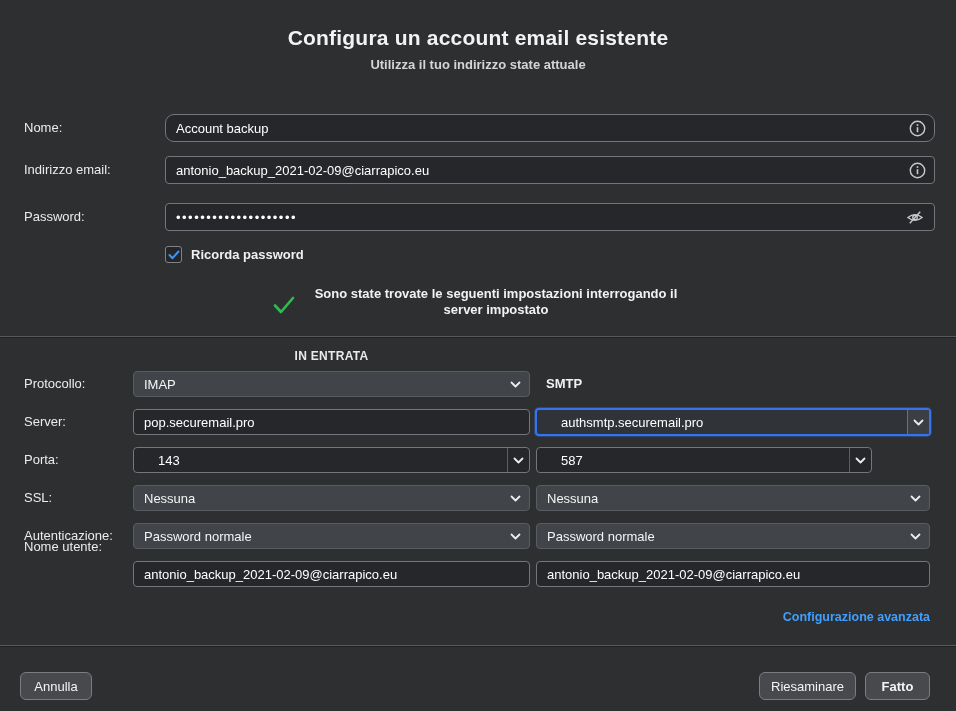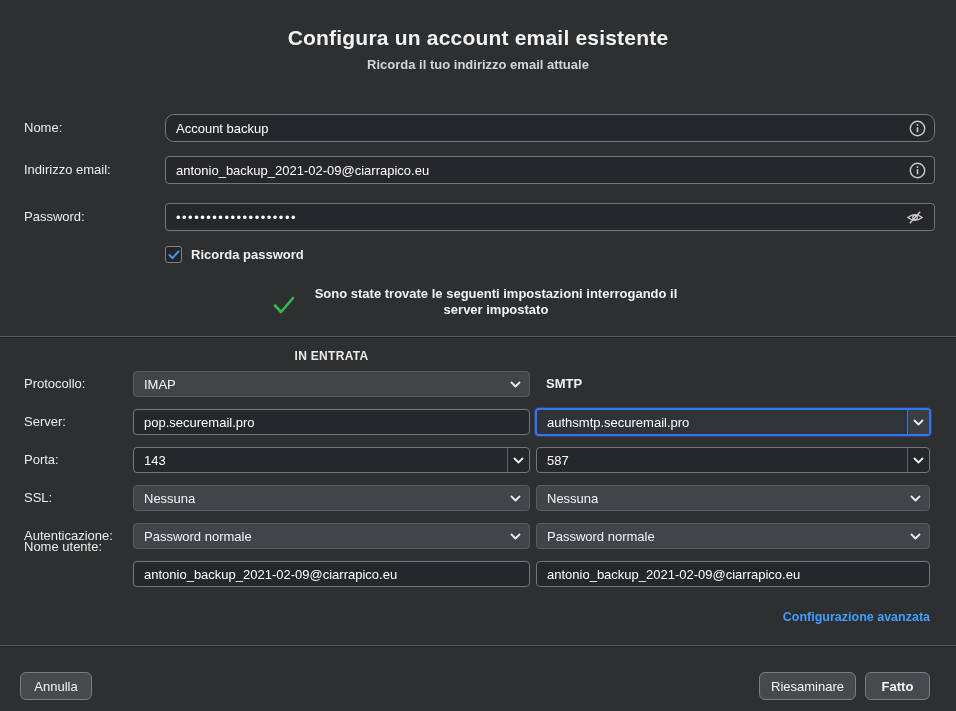--- a/index.html
+++ b/index.html
@@ -111,21 +111,21 @@
   .combo {
     position: absolute; height: 26px;
     background: #26272a;
     border: 1px solid #73767b;
     border-radius: 4px;
     display: flex; align-items: stretch;
     font-size: 13px; color: #ffffff;
   }
   .combo .combo-text {
     flex: 1 1 auto; display: flex; align-items: center;
-    padding: 0 8px 0 10px; white-space: nowrap; overflow: hidden;
+    padding: 0 8px 0 24px; white-space: nowrap; overflow: hidden;
   }
   .combo .combo-btn {
     flex: 0 0 22px;
     border-left: 1px solid #5b5e63;
     display: flex; align-items: center; justify-content: center;
   }
   .combo.focused {
     border: 2px solid #3574f0;
     box-shadow: 0 0 0 1px rgba(53,116,240,.35);
     background: #303338;
@@ -159,21 +159,21 @@
     cursor: pointer;
   }
   .btn.bold { font-weight: 700; }
 </style>
 </head>
 <body>
 
 <div class="dialog">
 
   <div class="title">Configura un account email esistente</div>
-  <div class="subtitle">Ricorda il tuo indirizzo email attuale</div>
+  <div class="subtitle">Utilizza il tuo indirizzo state attuale</div>
 
   <div class="row-label" style="top:114px;">Nome:</div>
   <input class="text-input" style="top: 114px; left: 165px; width: 770px; border-radius: 9px;" value="Account backup">
   <span class="field-icon" style="top:119px; left:908px;">
     <svg width="17" height="17" viewBox="0 0 17 17">
         <circle cx="8.5" cy="8.5" r="7.2" fill="none" stroke="#c9c9c9" stroke-width="1.4"></circle>
         <rect x="7.7" y="7.2" width="1.6" height="5" fill="#c9c9c9"></rect>
         <rect x="7.7" y="4.2" width="1.6" height="1.7" fill="#c9c9c9"></rect>
       </svg>
   </span>
@@ -244,21 +244,21 @@
 
   <div class="row-label" style="top:447px; line-height:26px;">Porta:</div>
   <div class="combo" style="top:447px; left:133px; width:397px;gap:23px;">
     <span class="combo-text">143</span>
     <span class="combo-btn">
         <svg width="11" height="7" viewBox="0 0 11 7">
           <path d="M1.5 1.5 L5.5 5.5 L9.5 1.5" fill="none" stroke="#ededed" stroke-width="1.8" stroke-linecap="round" stroke-linejoin="round"></path>
         </svg>
       </span>
   </div>
-  <div class="combo" style="top:447px; left:536px; width:394px;">
+  <div class="combo" style="top:447px; left:536px; width:336px;">
     <span class="combo-text">587</span>
     <span class="combo-btn">
         <svg width="11" height="7" viewBox="0 0 11 7">
           <path d="M1.5 1.5 L5.5 5.5 L9.5 1.5" fill="none" stroke="#ededed" stroke-width="1.8" stroke-linecap="round" stroke-linejoin="round"></path>
         </svg>
       </span>
   </div>
 
   <div class="row-label" style="top:485px; line-height:26px;">SSL:</div>
   <div class="select" style="top:485px; left:133px; width:397px;">

